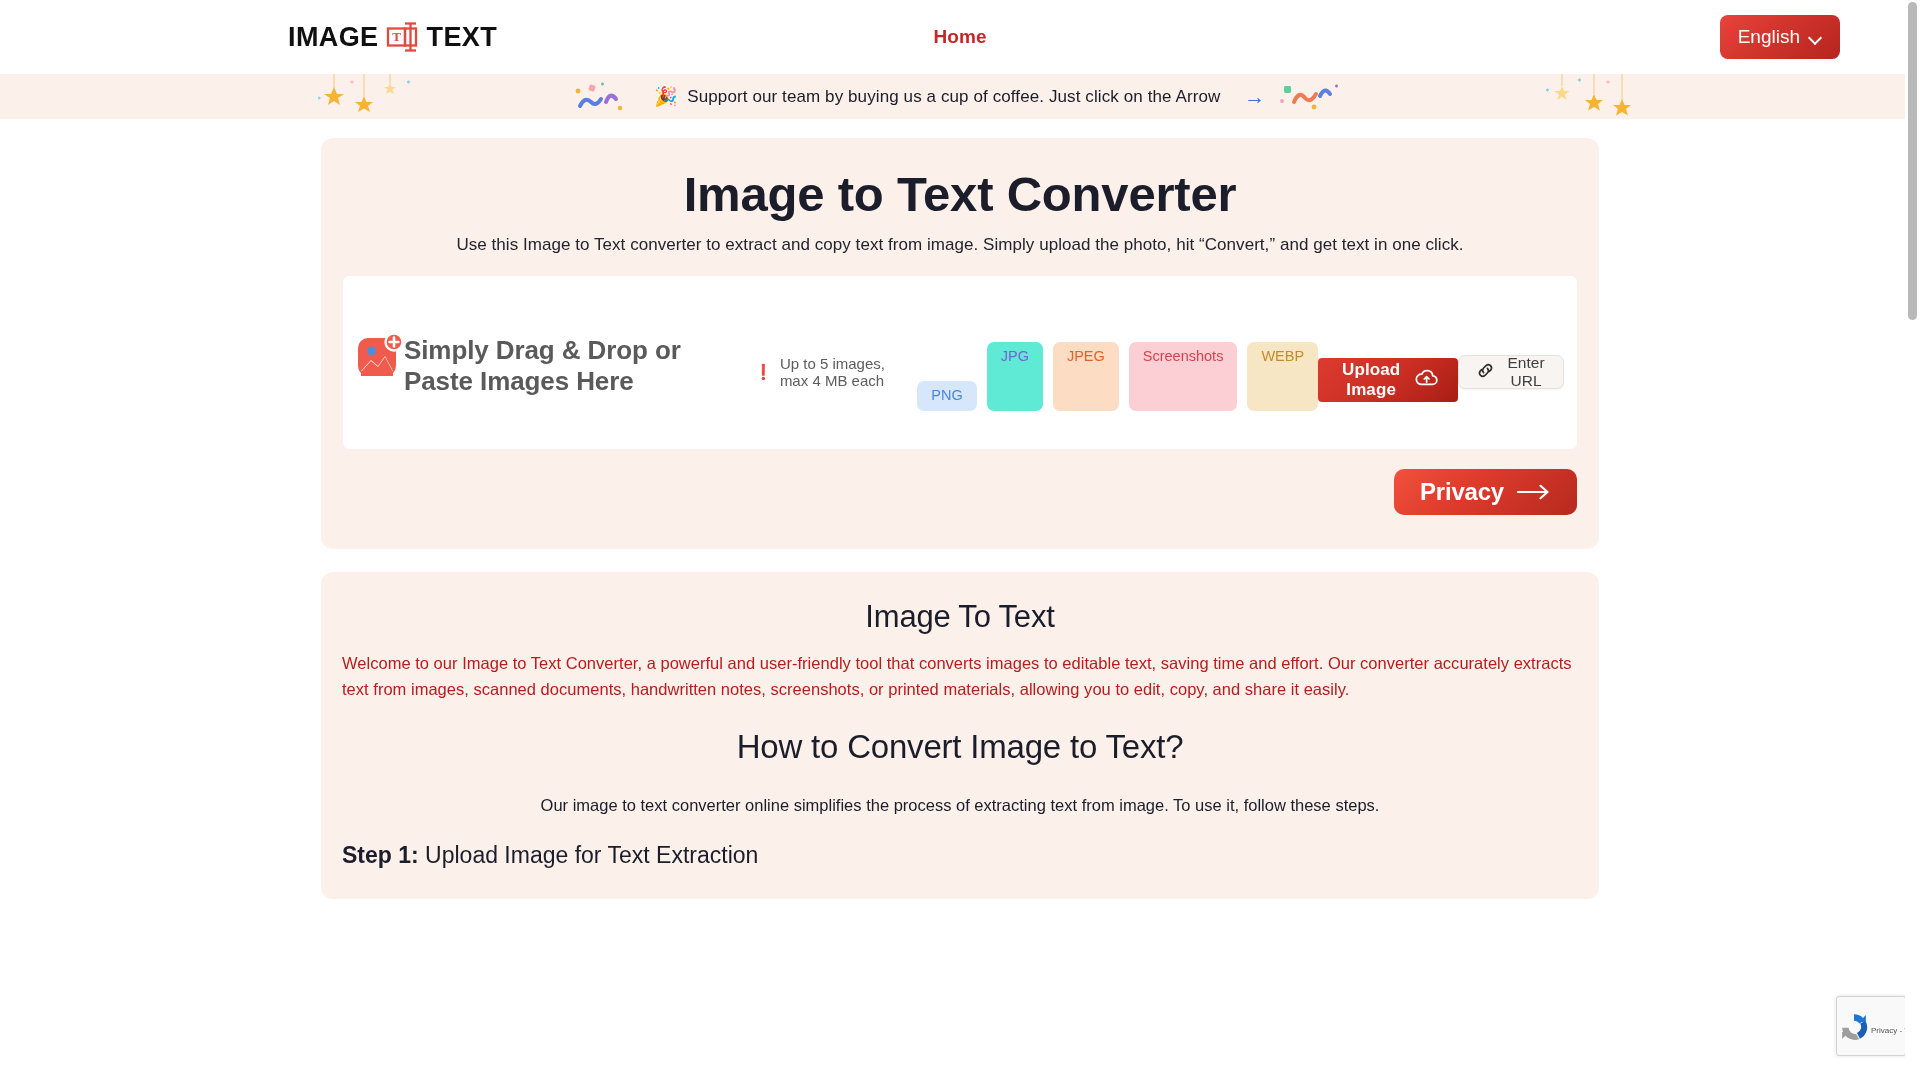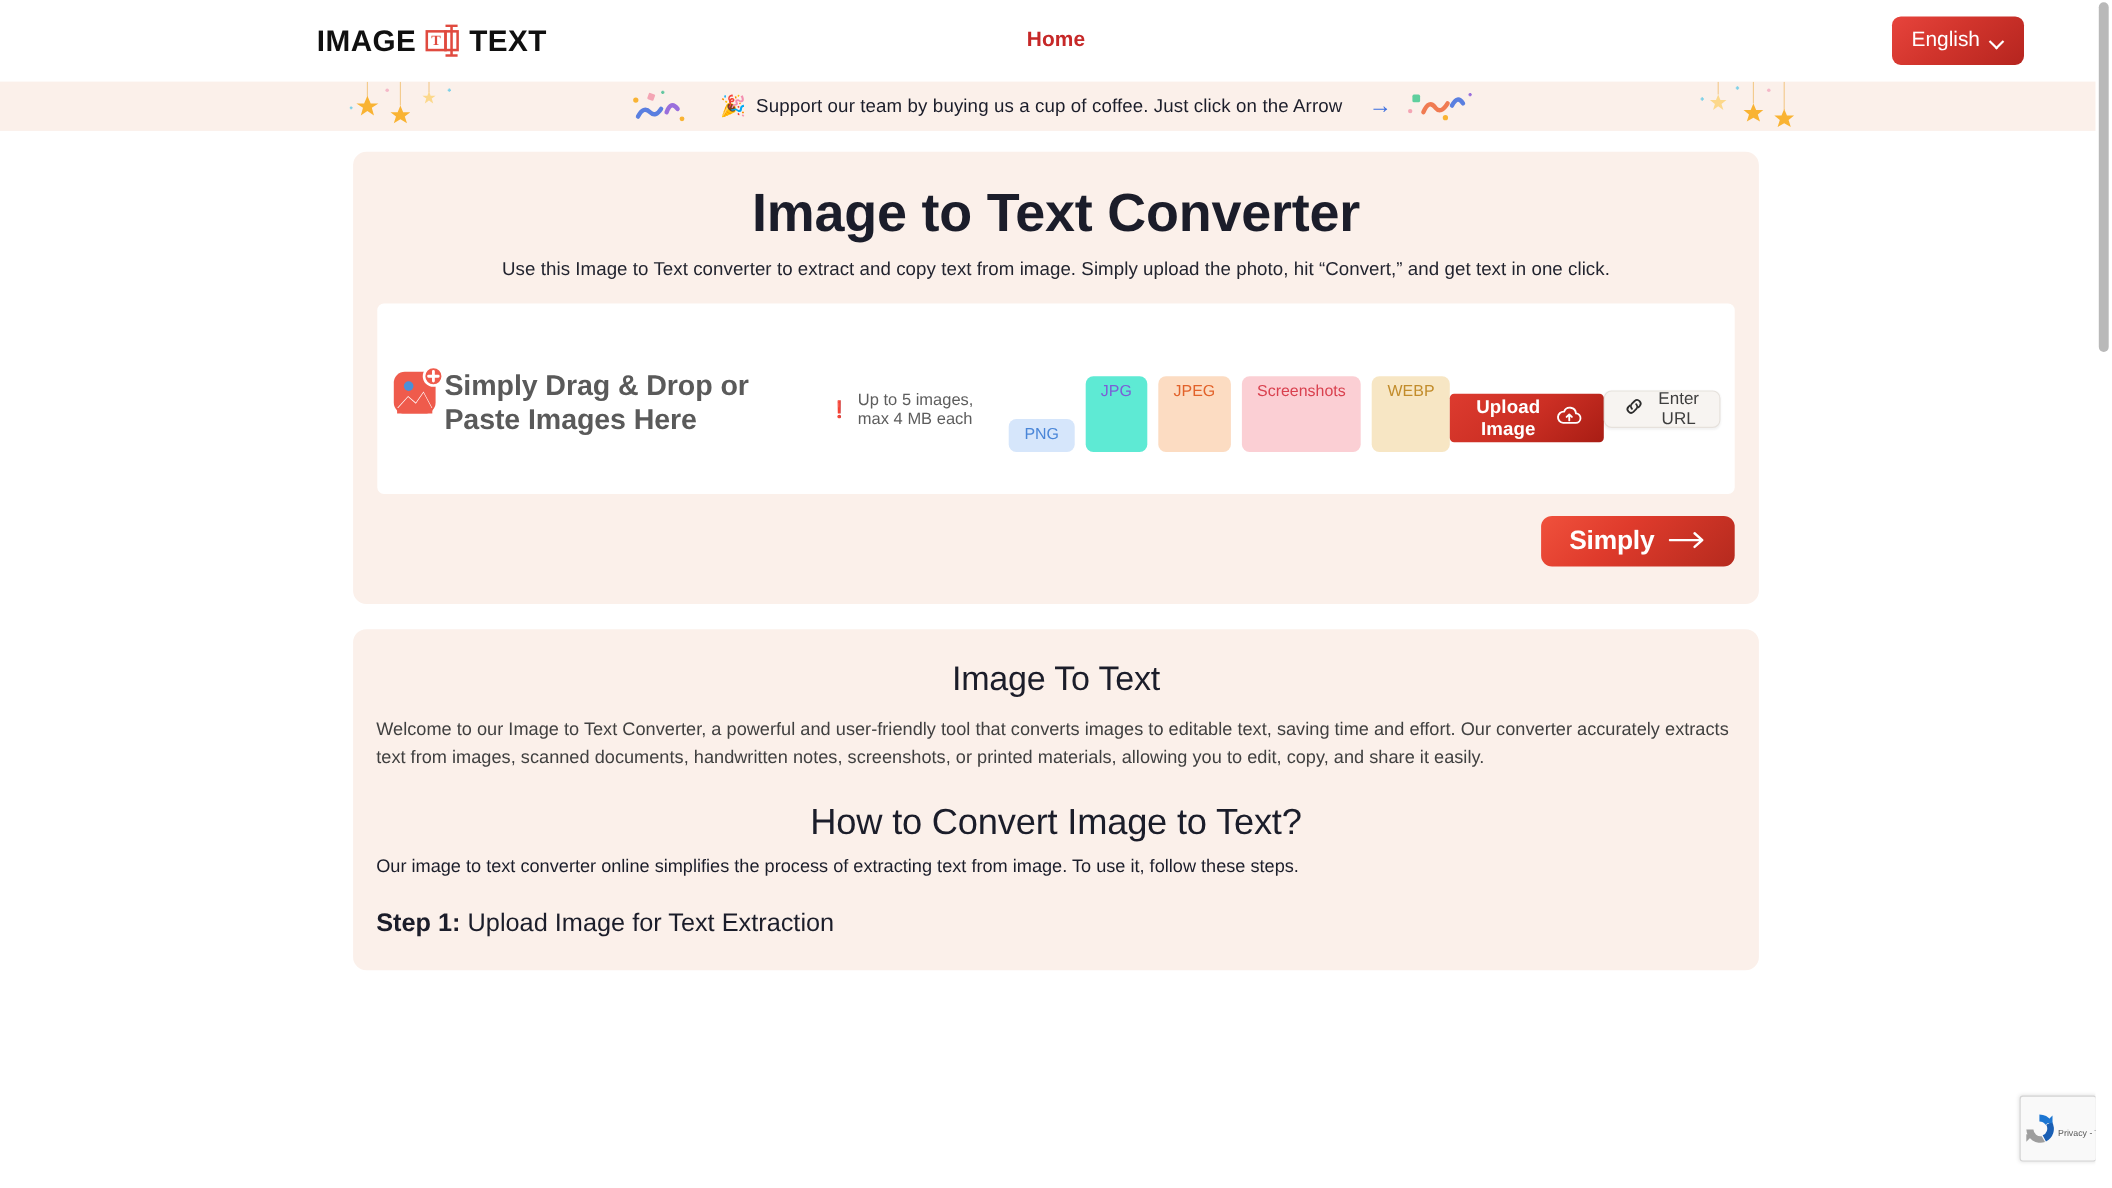--- a/index.html
+++ b/index.html
@@ -330,30 +330,30 @@
     font-size: 33px;
     font-weight: 400;
     color: #1b1d2a;
     margin-top: 26px;
     letter-spacing: -.2px;
   }
 
   .p {
     font-size: 16.5px;
     line-height: 1.55;
-    color: #404040;
+    color: #b91c1c;
     margin-top: 16px;
     letter-spacing: .02px;
   }
 
   .p-center {
-    text-align: left;
+    text-align: center;
     font-size: 16.5px;
     color: #1b1d2a;
-    margin-top: 13px;
+    margin-top: 30px;
   }
 
   .h3 {
     font-size: 23px;
     font-weight: 400;
     color: #1b1d2a;
     margin-top: 27px;
   }
   .h3 b { font-weight: 700; }
 
@@ -545,21 +545,21 @@
               <path d="M8 12.2 a3.4 3.4 0 0 1 0 -4.8 l2.6 -2.6 a3.4 3.4 0 0 1 4.8 4.8 l-1.3 1.3" fill="none" stroke="#2c2c2c" stroke-width="1.7" stroke-linecap="round"></path>
               <path d="M12 7.8 a3.4 3.4 0 0 1 0 4.8 l-2.6 2.6 a3.4 3.4 0 0 1 -4.8 -4.8 l1.3 -1.3" fill="none" stroke="#2c2c2c" stroke-width="1.7" stroke-linecap="round"></path>
             </svg>
           </span>
           <span>Enter URL</span>
         </button>
       </div>
 
       <div class="convert-row">
         <button class="btn-convert">
-          <span>Simply</span>
+          <span>Privacy</span>
           <span>
             <svg width="34" height="16" viewBox="0 0 34 16" aria-hidden="true">
               <path d="M1 8 h29 M23.5 1.8 L30.5 8 L23.5 14.2" fill="none" stroke="#ffffff" stroke-width="2.2" stroke-linecap="round" stroke-linejoin="round"></path>
             </svg>
           </span>
         </button>
       </div>
     </section>
 
     <section class="article">

